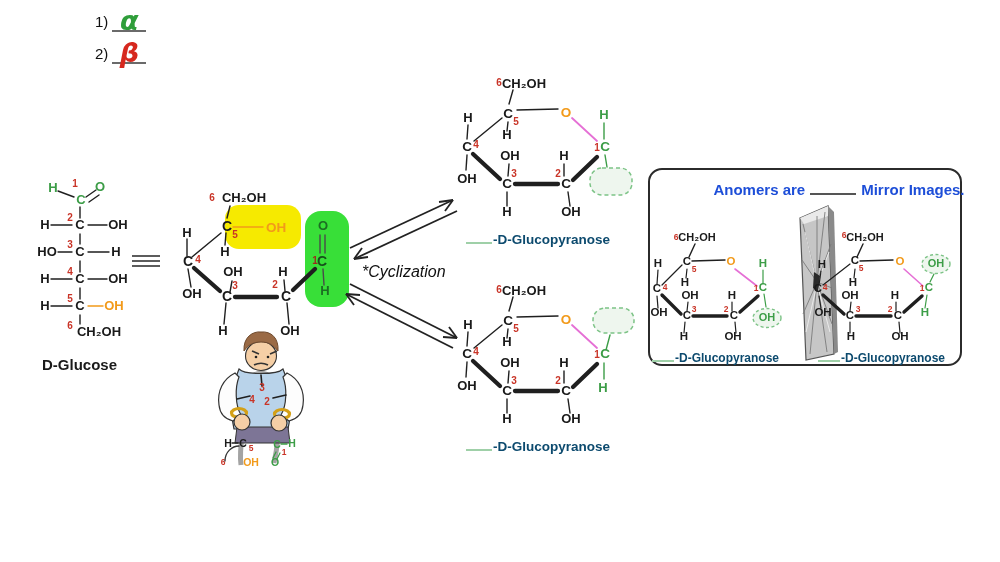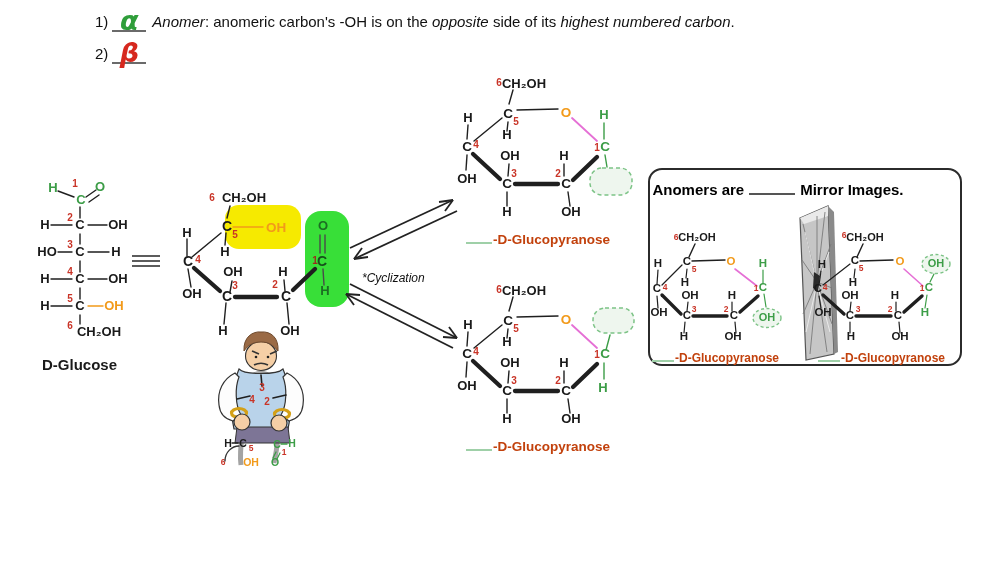--- a/index.html
+++ b/index.html
@@ -9,40 +9,39 @@
   svg{overflow:visible;}
   svg text{font-family:"Liberation Sans","DejaVu Sans",sans-serif;}
   .instr{position:absolute;left:95px;display:flex;align-items:baseline;font-size:15px;
          color:#111;white-space:pre;}
   .instr .num{font-size:15px;}
   .sym-wrap{display:inline-block;text-align:center;border-bottom:2px solid #6a6a6a;
             min-width:34px;margin:0 6px 0 4px;line-height:20px;height:22px;}
   .sym{font-size:27px;font-style:italic;font-weight:bold;position:relative;top:3px;
        font-family:"DejaVu Sans",sans-serif;}
   .blank-inline{display:inline-block;width:54px;border-bottom:1.6px solid #333;height:12px;}
-  .struct-label{position:absolute;font-weight:bold;font-size:13.5px;color:#c2410c;white-space:nowrap;}
+  .struct-label{position:absolute;font-weight:bold;font-size:13.5px;color:#0c4a6e;white-space:nowrap;}
   .struct-label .blank{display:inline-block;width:26px;height:10px;border-bottom:2px solid #9fd0a8;margin-right:1px;}
   .struct-label.small{font-size:12px;}
   .struct-label.small .blank{width:22px;}
   #mirror-frame{position:absolute;left:648px;top:168px;width:314px;height:198px;
                 border:2.5px solid #2b2b2b;border-radius:14px;background:#fff;box-sizing:border-box;}
-  #mirror-title{position:absolute;left:632px;top:181px;width:292px;text-align:center;
-                font-weight:bold;font-size:15px;color:#000000;white-space:nowrap;}
+  #mirror-title{position:absolute;left:693px;top:181px;width:292px;text-align:center;
+                font-weight:bold;font-size:15px;color:#1d4ed8;white-space:nowrap;}
   #mirror-title .blank{display:inline-block;width:46px;height:10px;border-bottom:2px solid #555;margin:0 5px;}
-  #cyclization{position:absolute;left:362px;top:271px;font-style:italic;font-size:12px;color:#111;}
+  #cyclization{position:absolute;left:362px;top:263px;font-style:italic;font-size:16px;color:#111;}
 </style>
 </head>
 <body>
 
 <div id="stage">
 
   <div class="instr" style="top:8px;">
     <span class="num">1)</span>
     <span class="sym-wrap"><span class="sym" style="color:#2f9e3a;">α</span></span>
-    <span><span style="font-style: italic;">Anomer</span><span>: anomeric carbon's -OH is on the </span><span style="font-style: italic;">opposite</span><span> side of its </span><span style="font-style: italic;">highest numbered carbon</span><span>.</span></span>
   </div>
 
   <div class="instr" style="top:40px;">
     <span class="num">2)</span>
     <span class="sym-wrap"><span class="sym" style="color:#d6281e;">β</span></span>
   </div>
 
   <svg class="abs" style="left:30px;top:170px;" width="165" height="215">
       <line x1="28" y1="21" x2="44" y2="27" stroke="#1f1f1f" stroke-width="1.4" stroke-linecap="round"></line>
       <line x1="56" y1="27" x2="66" y2="20" stroke="#1f1f1f" stroke-width="1.4" stroke-linecap="round"></line>

